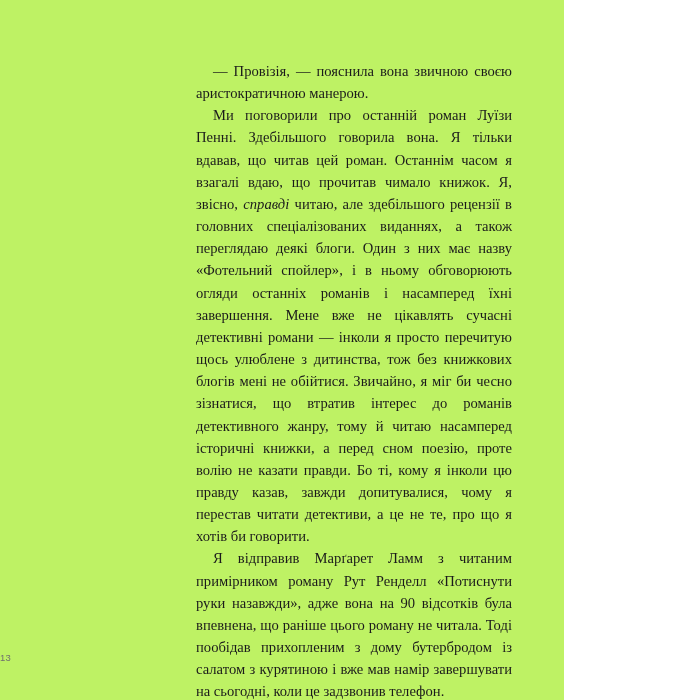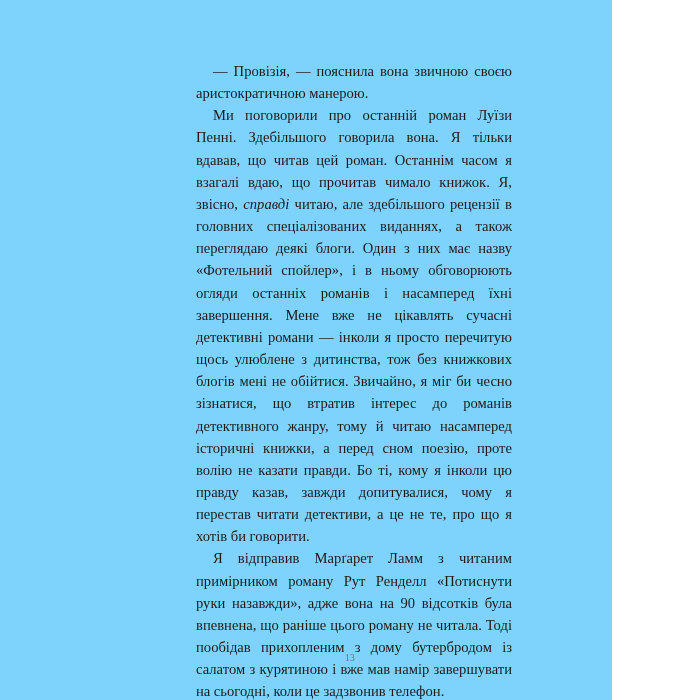--- a/index.html
+++ b/index.html
@@ -9,23 +9,23 @@
   body {
     width: 700px;
     height: 700px;
     background: #ffffff;
     font-family: "Liberation Serif", "DejaVu Serif", serif;
     overflow: hidden;
   }
 
   .page {
     position: relative;
-    width: 612px;
+    width: 564px;
     height: 700px;
-    background: #7dd3fc;
+    background: #bef264;
   }
 
   .text-block {
     position: absolute;
     left: 196px;
     top: 60px;
     width: 316px;
   }
 
   .para {
@@ -42,25 +42,25 @@
   }
 
   .para em {
   }
 
   .folio {
     position: absolute;
     left: 0;
     top: 652px;
     width: 700px;
-    text-align: center;
+    text-align: left;
     font-size: 9.5px;
     line-height: 12px;
     color: #6f6f6f;
-    font-family: Liberation Serif, serif;
+    font-family: Liberation Sans, sans-serif;
     letter-spacing: 0.3px;
   }
 </style>
 </head>
 <body>
 
 <div class="page">
 
   <div class="text-block">
 

